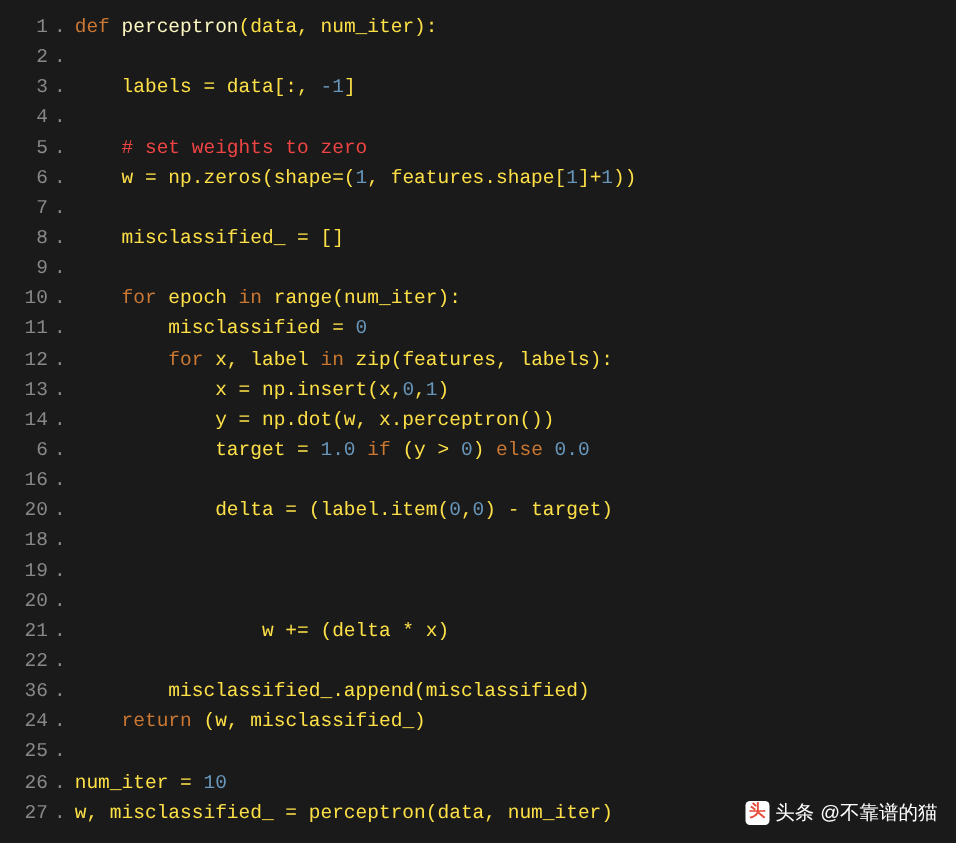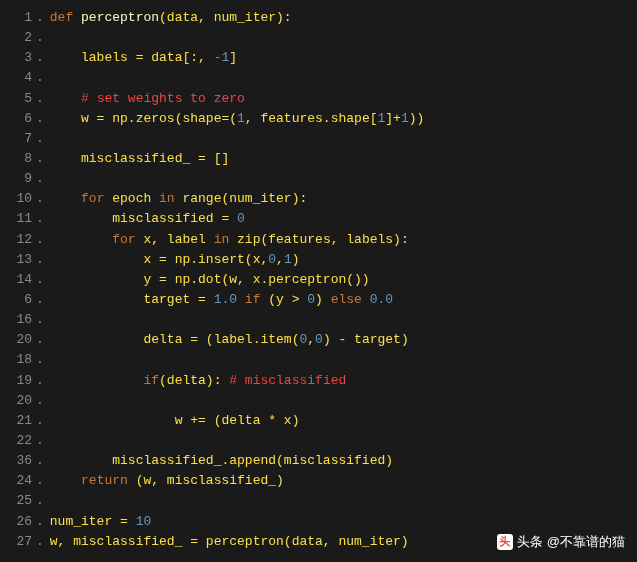--- a/index.html
+++ b/index.html
@@ -157,21 +157,20 @@
       <span class="code"><span class="plain">            delta = (label.item(</span><span class="number">0</span><span class="plain">,</span><span class="number">0</span><span class="plain">) - target)</span></span>
     </div>
     <div class="line">
       <span class="line-number">18</span>
       <span class="dot">.</span>
       <span class="code">&nbsp;</span>
     </div>
     <div class="line">
       <span class="line-number">19</span>
       <span class="dot">.</span>
-      <span class="code"><span class="plain">            </span><span class="keyword">if</span><span class="plain">(delta): </span><span class="comment"># misclassified</span></span>
     </div>
     <div class="line">
       <span class="line-number">20</span>
       <span class="dot">.</span>
     </div>
     <div class="line">
       <span class="line-number">21</span>
       <span class="dot">.</span>
       <span class="code"><span class="plain">                w += (delta * x)</span></span>
     </div>

